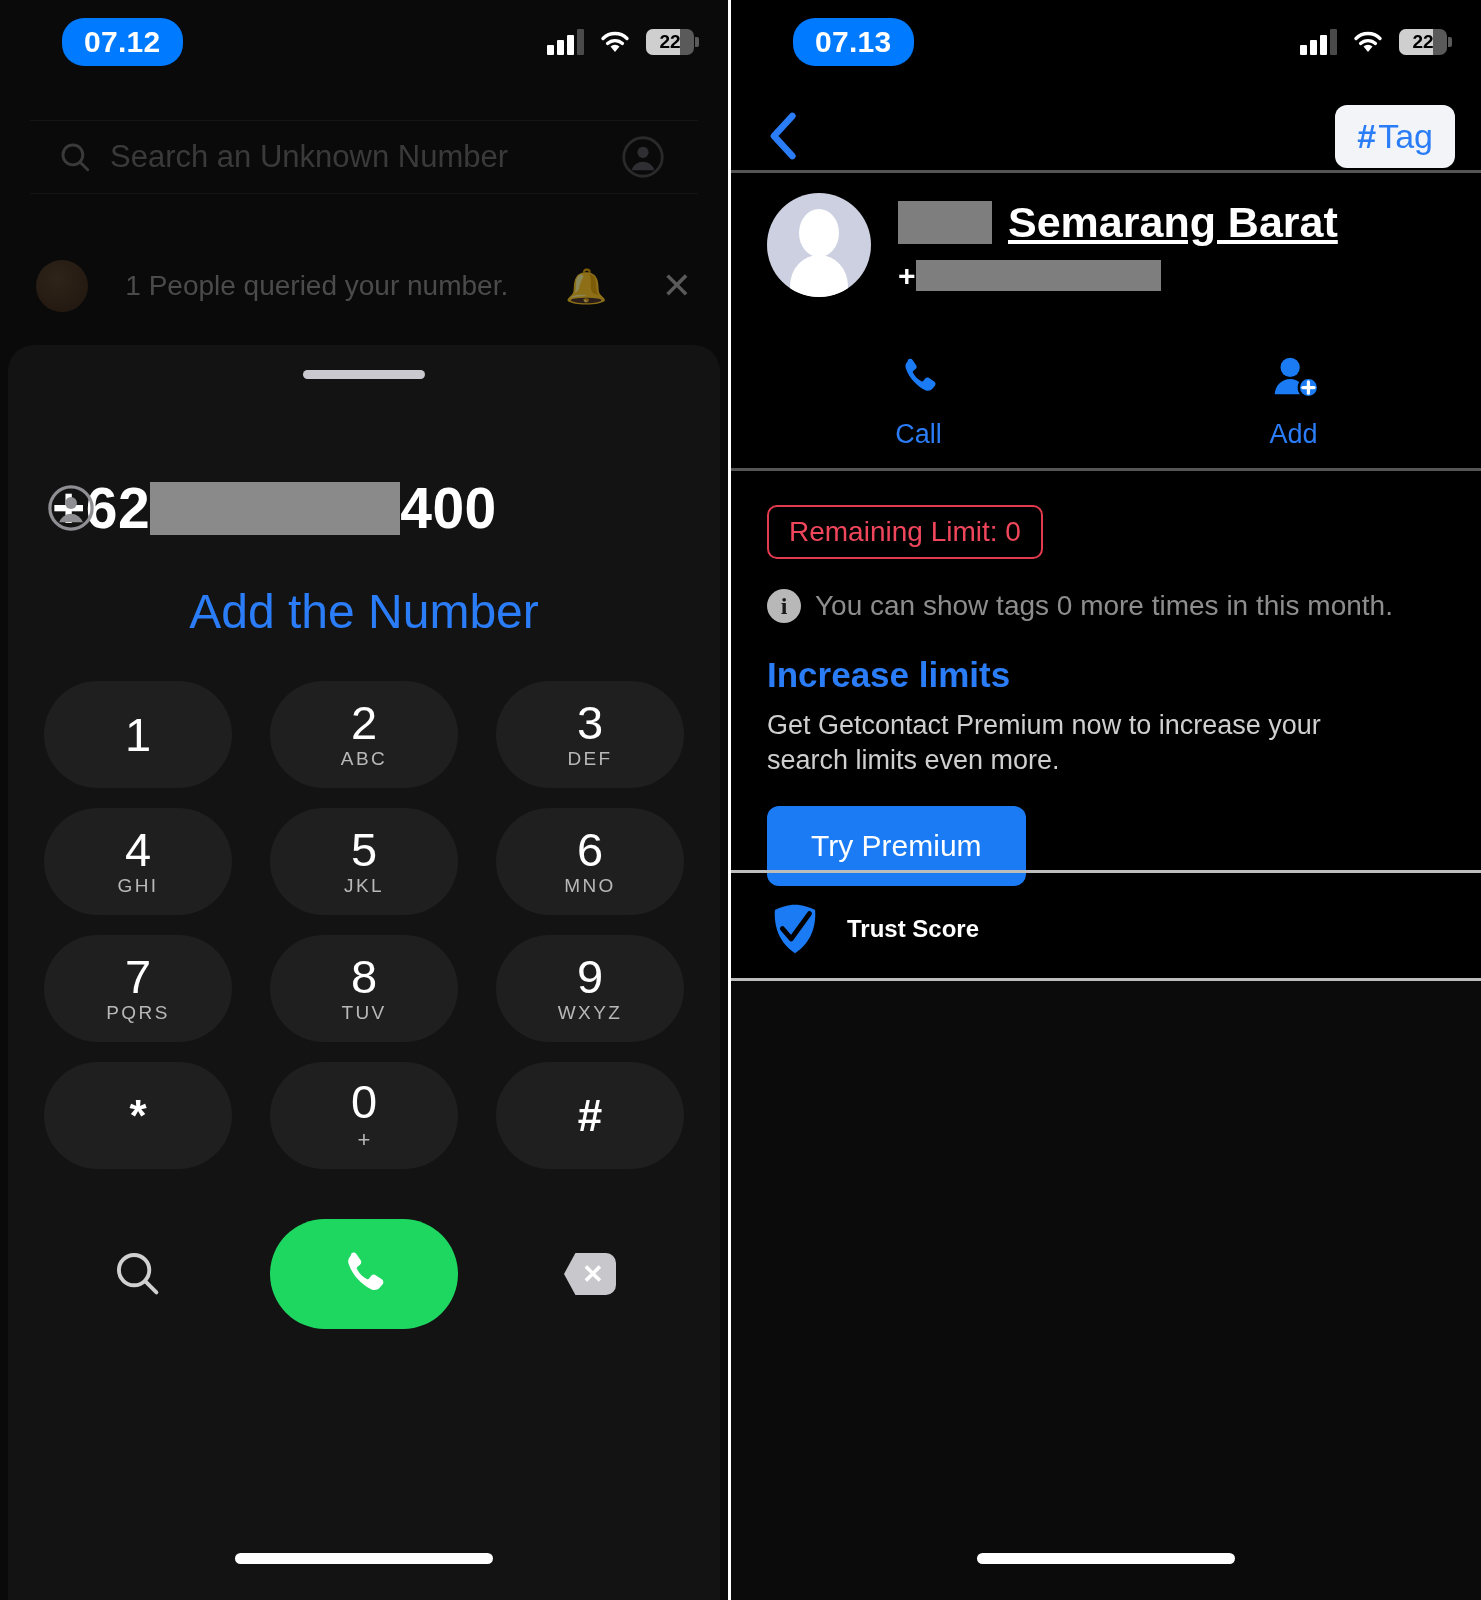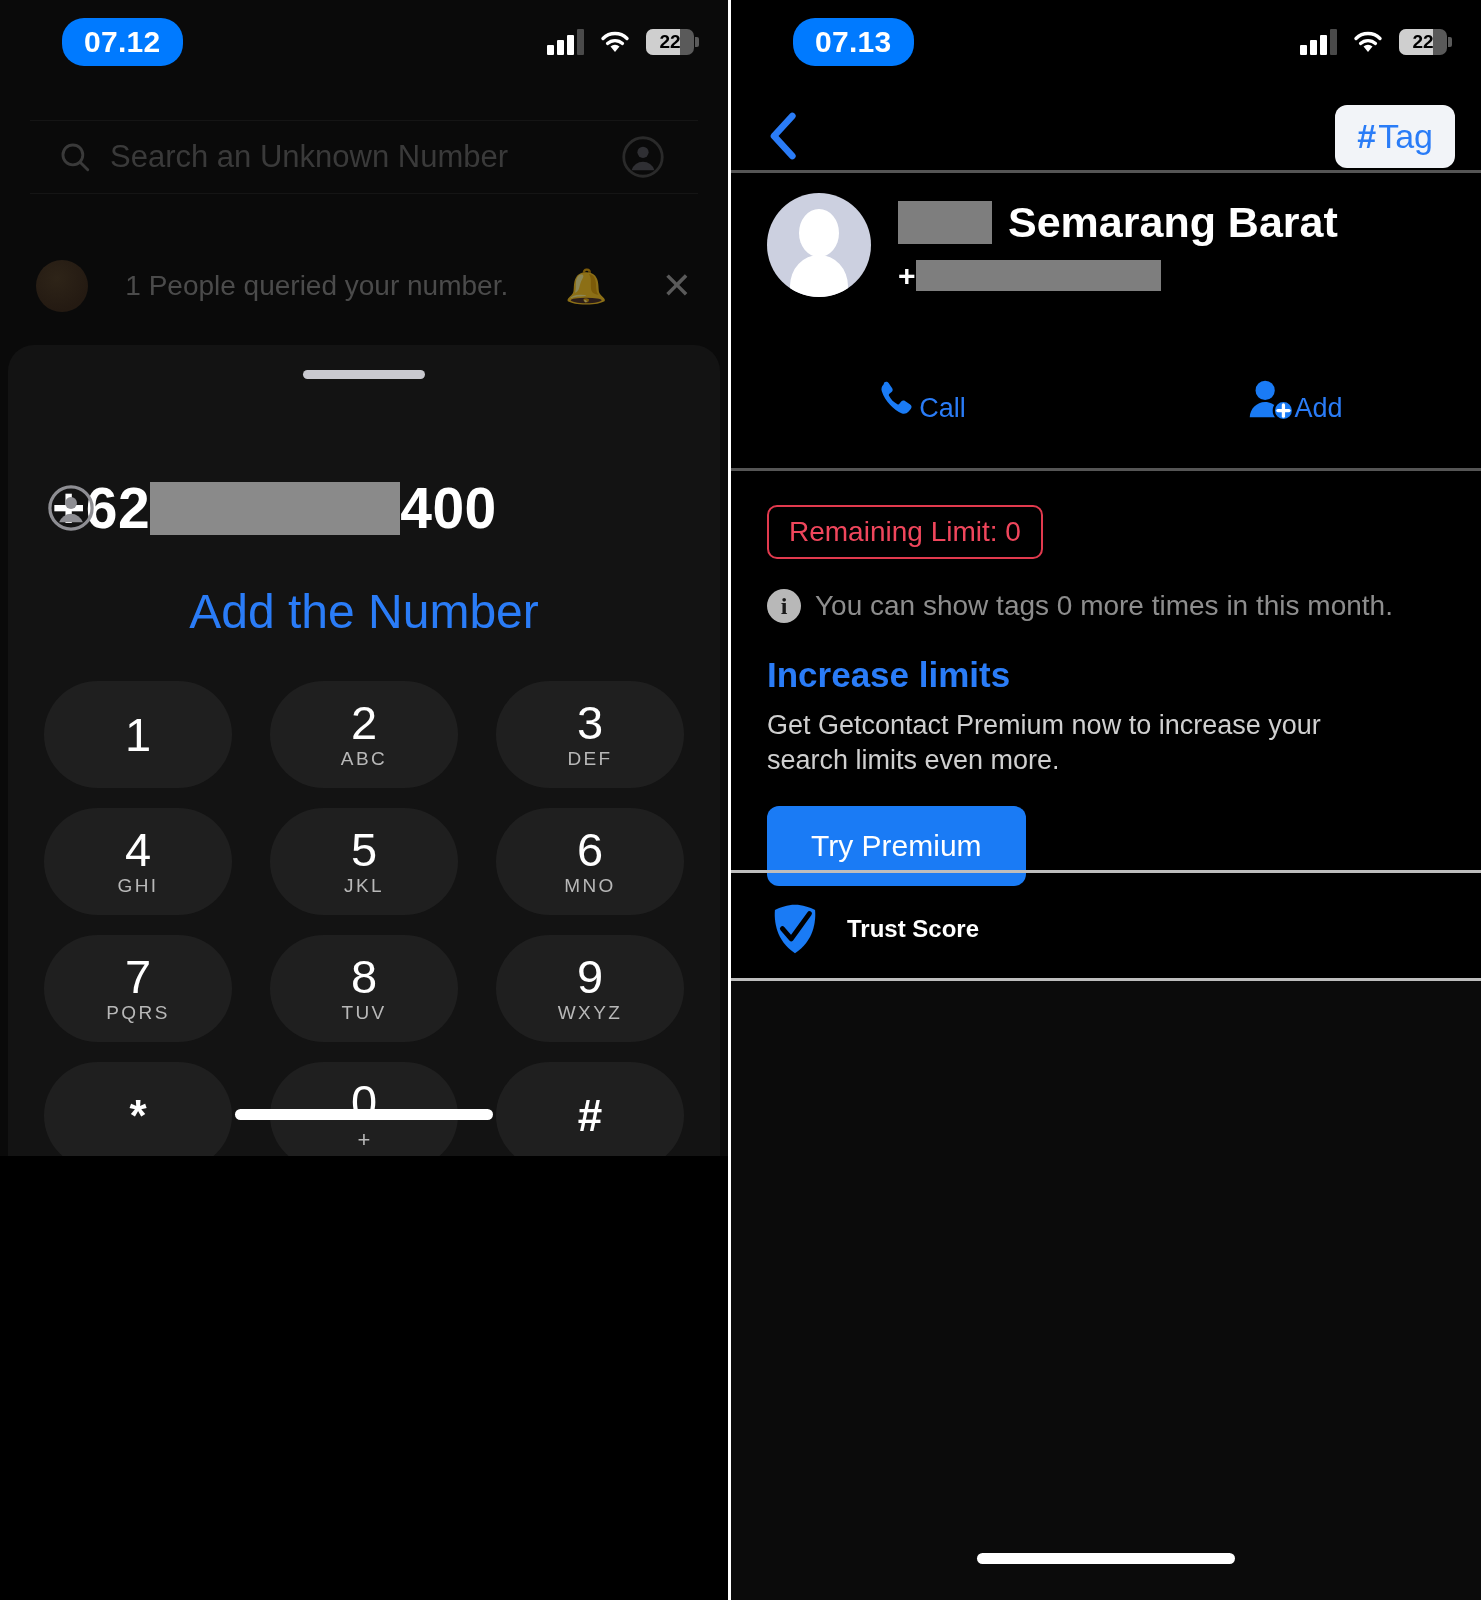--- a/index.html
+++ b/index.html
@@ -9,21 +9,21 @@
     background: #000;
     font-family: "Liberation Sans", sans-serif;
     overflow: hidden;
   }
   .screens { display: flex; width: 1481px; height: 1600px; }
 
   
   .panel-left {
     position: relative;
     width: 728px;
-    height: 1156px;
+    height: 1600px;
     background: #0a0a0a;
     overflow: hidden;
   }
   .panel-right {
     position: relative;
     width: 753px;
     height: 1600px;
     background: #000;
     overflow: hidden;
     border-left: 3px solid #ffffff;
@@ -177,32 +177,32 @@
     position: absolute; top: 190px; left: 0; right: 0;
     display: flex; align-items: center; padding: 0 36px; height: 110px;
   }
   .contact-av {
     width: 104px; height: 104px; border-radius: 50%;
     background: #ccd0e0; position: relative; overflow: hidden; flex: none;
   }
   .contact-info { margin-left: 27px; }
   .contact-name {
     display:flex; align-items:center;
-    font-size: 43px; font-weight: 700; color:#fff;
+    font-size: 43px; font-weight: 700; color:#fff;text-decoration:underline;
   }
   .name-redact { display:inline-block; background:#7e7e7e; width:94px; height:43px; margin-right:16px; }
   .contact-phone { display:flex; align-items:center; margin-top: 12px; }
   .contact-phone .p { color:#fff; font-size: 30px; font-weight: 600; }
   .phone-redact { display:inline-block; background:#7e7e7e; width:245px; height:31px; }
 
   .r-actions {
     position: absolute; top: 330px; left: 0; right: 0; height: 140px;
     display: flex;
   }
-  .r-act { flex: 1; display:flex; flex-direction: row; align-items:center; justify-content:center; cursor:pointer;}
+  .r-act { flex: 1; display:flex; flex-direction: column; align-items:center; justify-content:center; cursor:pointer;}
   .r-act .lbl { color:#2a7cf7; font-size: 27px; margin-top: 16px; }
   .r-act .ic { height: 52px; display:flex; align-items:center; }
 
   .sep1 { position:absolute; top:468px; left:0; right:0; height:3px; background:#555; }
   .sep2 { position:absolute; top:870px; left:0; right:0; height:3px; background:#bdbdbd; }
   .sep3 { position:absolute; top:978px; left:0; right:0; height:3px; background:#bdbdbd; }
 
   .limit-block { position: absolute; top: 505px; left: 36px; right: 36px; }
   .limit-pill {
     display: inline-block; border: 2px solid #e23a4e; border-radius: 10px;

